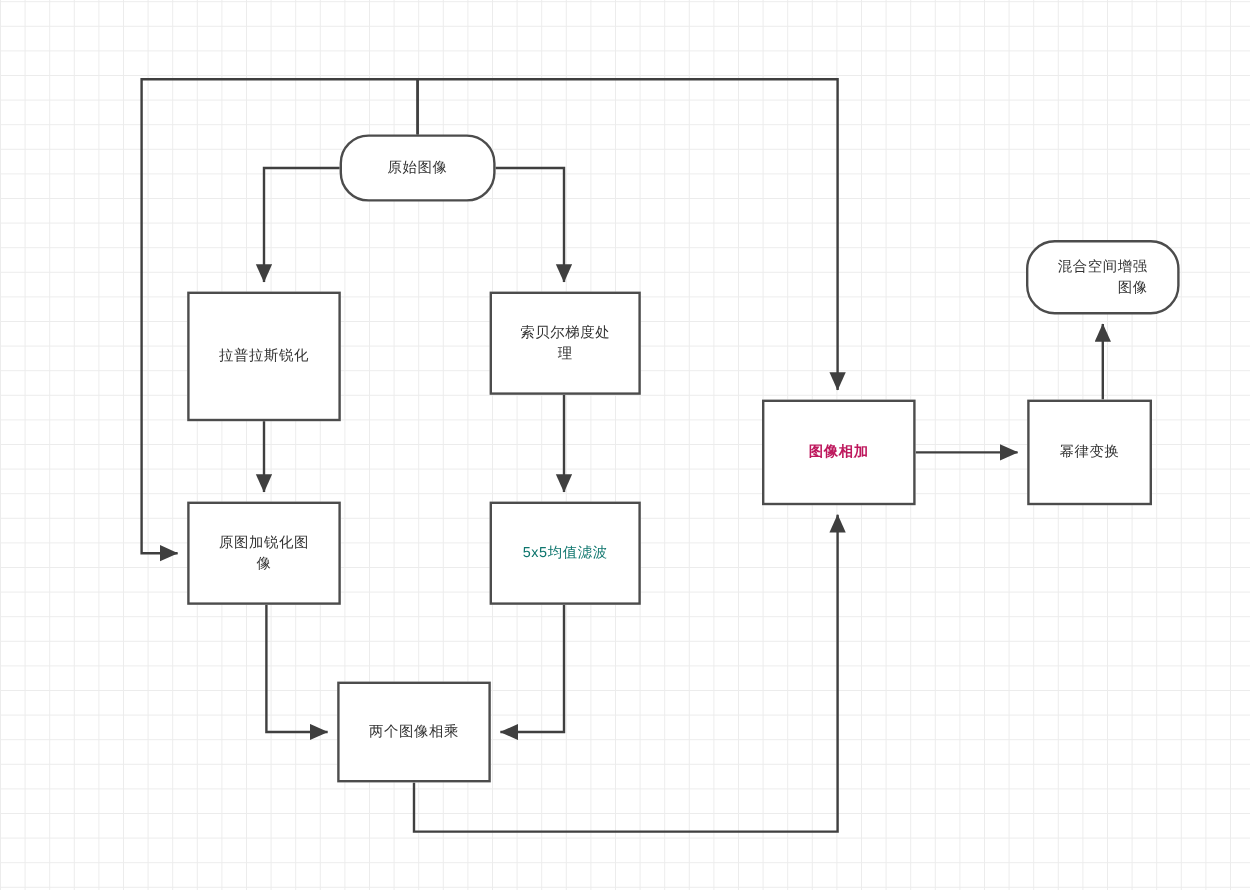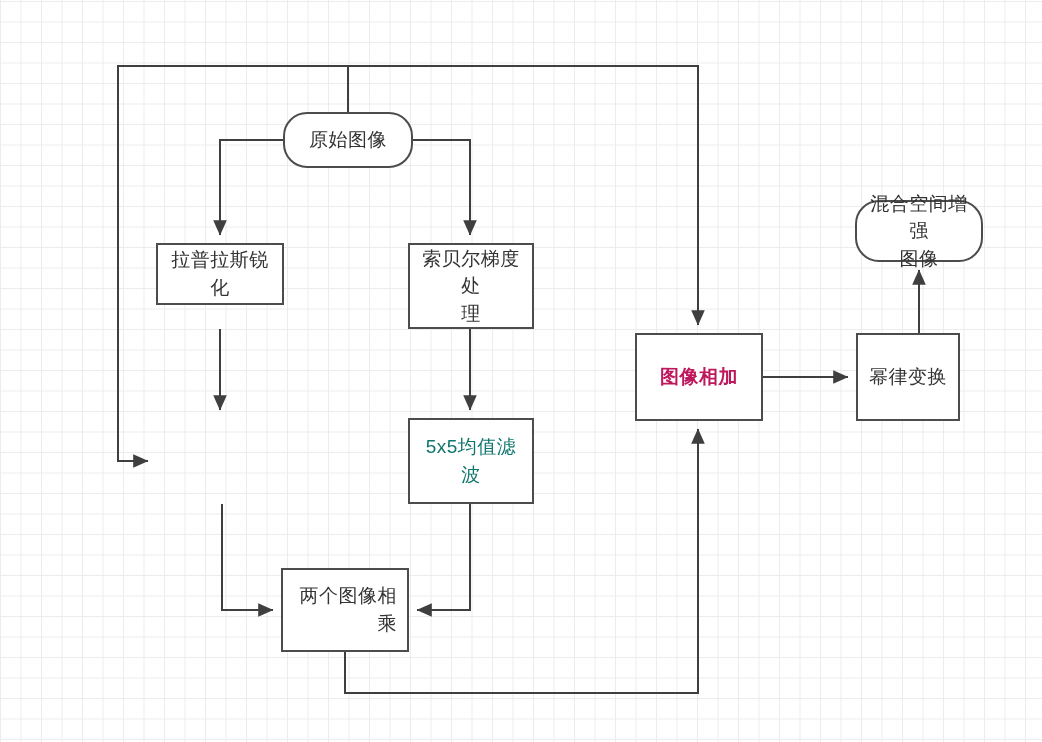--- a/index.html
+++ b/index.html
@@ -31,21 +31,21 @@
   .node {
     position: absolute;
     box-sizing: border-box;
     background: #ffffff;
     border: 2px solid #4c4c4c;
     display: flex;
     align-items: center;
     justify-content: center;
     text-align: center;
     color: #333333;
-    font-size: 19px;
+    font-size: 12px;
     line-height: 1.45;
     letter-spacing: 0.5px;
   }
   .node.rounded {
     border-radius: 24px;
   }
   .node .label {
     display: block;
     padding: 0 10px;
     white-space: pre-line;
@@ -69,36 +69,40 @@
       <path d="M 470 329 L 470 410" fill="none" stroke="#3f3f3f" stroke-width="2" stroke-linejoin="miter" stroke-linecap="butt" marker-end="url(#arrowhead)"></path>
       <path d="M 222 504 L 222 610 L 273 610" fill="none" stroke="#3f3f3f" stroke-width="2" stroke-linejoin="miter" stroke-linecap="butt" marker-end="url(#arrowhead)"></path>
       <path d="M 470 504 L 470 610 L 417 610" fill="none" stroke="#3f3f3f" stroke-width="2" stroke-linejoin="miter" stroke-linecap="butt" marker-end="url(#arrowhead)"></path>
       <path d="M 345 652 L 345 693 L 698 693 L 698 429" fill="none" stroke="#3f3f3f" stroke-width="2" stroke-linejoin="miter" stroke-linecap="butt" marker-end="url(#arrowhead)"></path>
       <path d="M 763 377 L 848 377" fill="none" stroke="#3f3f3f" stroke-width="2" stroke-linejoin="miter" stroke-linecap="butt" marker-end="url(#arrowhead)"></path>
       <path d="M 919 333 L 919 270" fill="none" stroke="#3f3f3f" stroke-width="2" stroke-linejoin="miter" stroke-linecap="butt" marker-end="url(#arrowhead)"></path>
     </svg>
 <div class="node rounded" style="left: 283px; top: 112px; width: 130px; height: 56px; border-color: rgb(76, 76, 76); background: rgb(255, 255, 255); color: rgb(51, 51, 51);">
       <span class="label">原始图像</span>
     </div>
-    <div class="node" style="left: 156px; top: 243px; width: 128px; height: 62px; border-color: rgb(76, 76, 76); background: rgb(255, 255, 255); color: rgb(51, 51, 51);">
+    <div class="node" style="left: 156px; top: 243px; width: 128px; height: 108px; border-color: rgb(76, 76, 76); background: rgb(255, 255, 255); color: rgb(51, 51, 51);">
       <span class="label">拉普拉斯锐化</span>
     </div>
     <div class="node" style="left: 408px; top: 243px; width: 126px; height: 86px; border-color: rgb(76, 76, 76); background: rgb(255, 255, 255); color: rgb(51, 51, 51);">
       <span class="label">索贝尔梯度处
 理</span>
+    </div>
+    <div class="node" style="left: 156px; top: 418px; width: 128px; height: 86px; border-color: rgb(76, 76, 76); background: rgb(255, 255, 255); color: rgb(51, 51, 51);">
+      <span class="label">原图加锐化图
+像</span>
     </div>
     <div class="node" style="left: 408px; top: 418px; width: 126px; height: 86px; border-color: rgb(76, 76, 76); background: rgb(255, 255, 255); color: #0f766e;">
       <span class="label">5x5均值滤波</span>
     </div>
     <div class="node" style="left: 281px; top: 568px; width: 128px; height: 84px; border-color: rgb(76, 76, 76); background: rgb(255, 255, 255); color: rgb(51, 51, 51); text-align: right;">
       <span class="label">两个图像相乘</span>
     </div>
     <div class="node" style="left: 635px; top: 333px; width: 128px; height: 88px; border-color: rgb(76, 76, 76); background: rgb(255, 255, 255); color: #be185d; font-weight: bold;">
       <span class="label">图像相加</span>
     </div>
     <div class="node" style="left: 856px; top: 333px; width: 104px; height: 88px; border-color: rgb(76, 76, 76); background: rgb(255, 255, 255); color: rgb(51, 51, 51);">
       <span class="label">幂律变换</span>
     </div>
-    <div class="node rounded" style="left: 855px; top: 200px; width: 128px; height: 62px; border-color: rgb(76, 76, 76); background: rgb(255, 255, 255); color: rgb(51, 51, 51);">
+    <div class="node rounded" style="left: 855px; top: 200px; width: 128px; height: 62px; border-color: rgb(76, 76, 76); background: rgb(255, 255, 255); color: rgb(51, 51, 51); text-align: right;">
       <span class="label">混合空间增强
 图像</span>
     </div>
   </div>
 
 </body></html>

